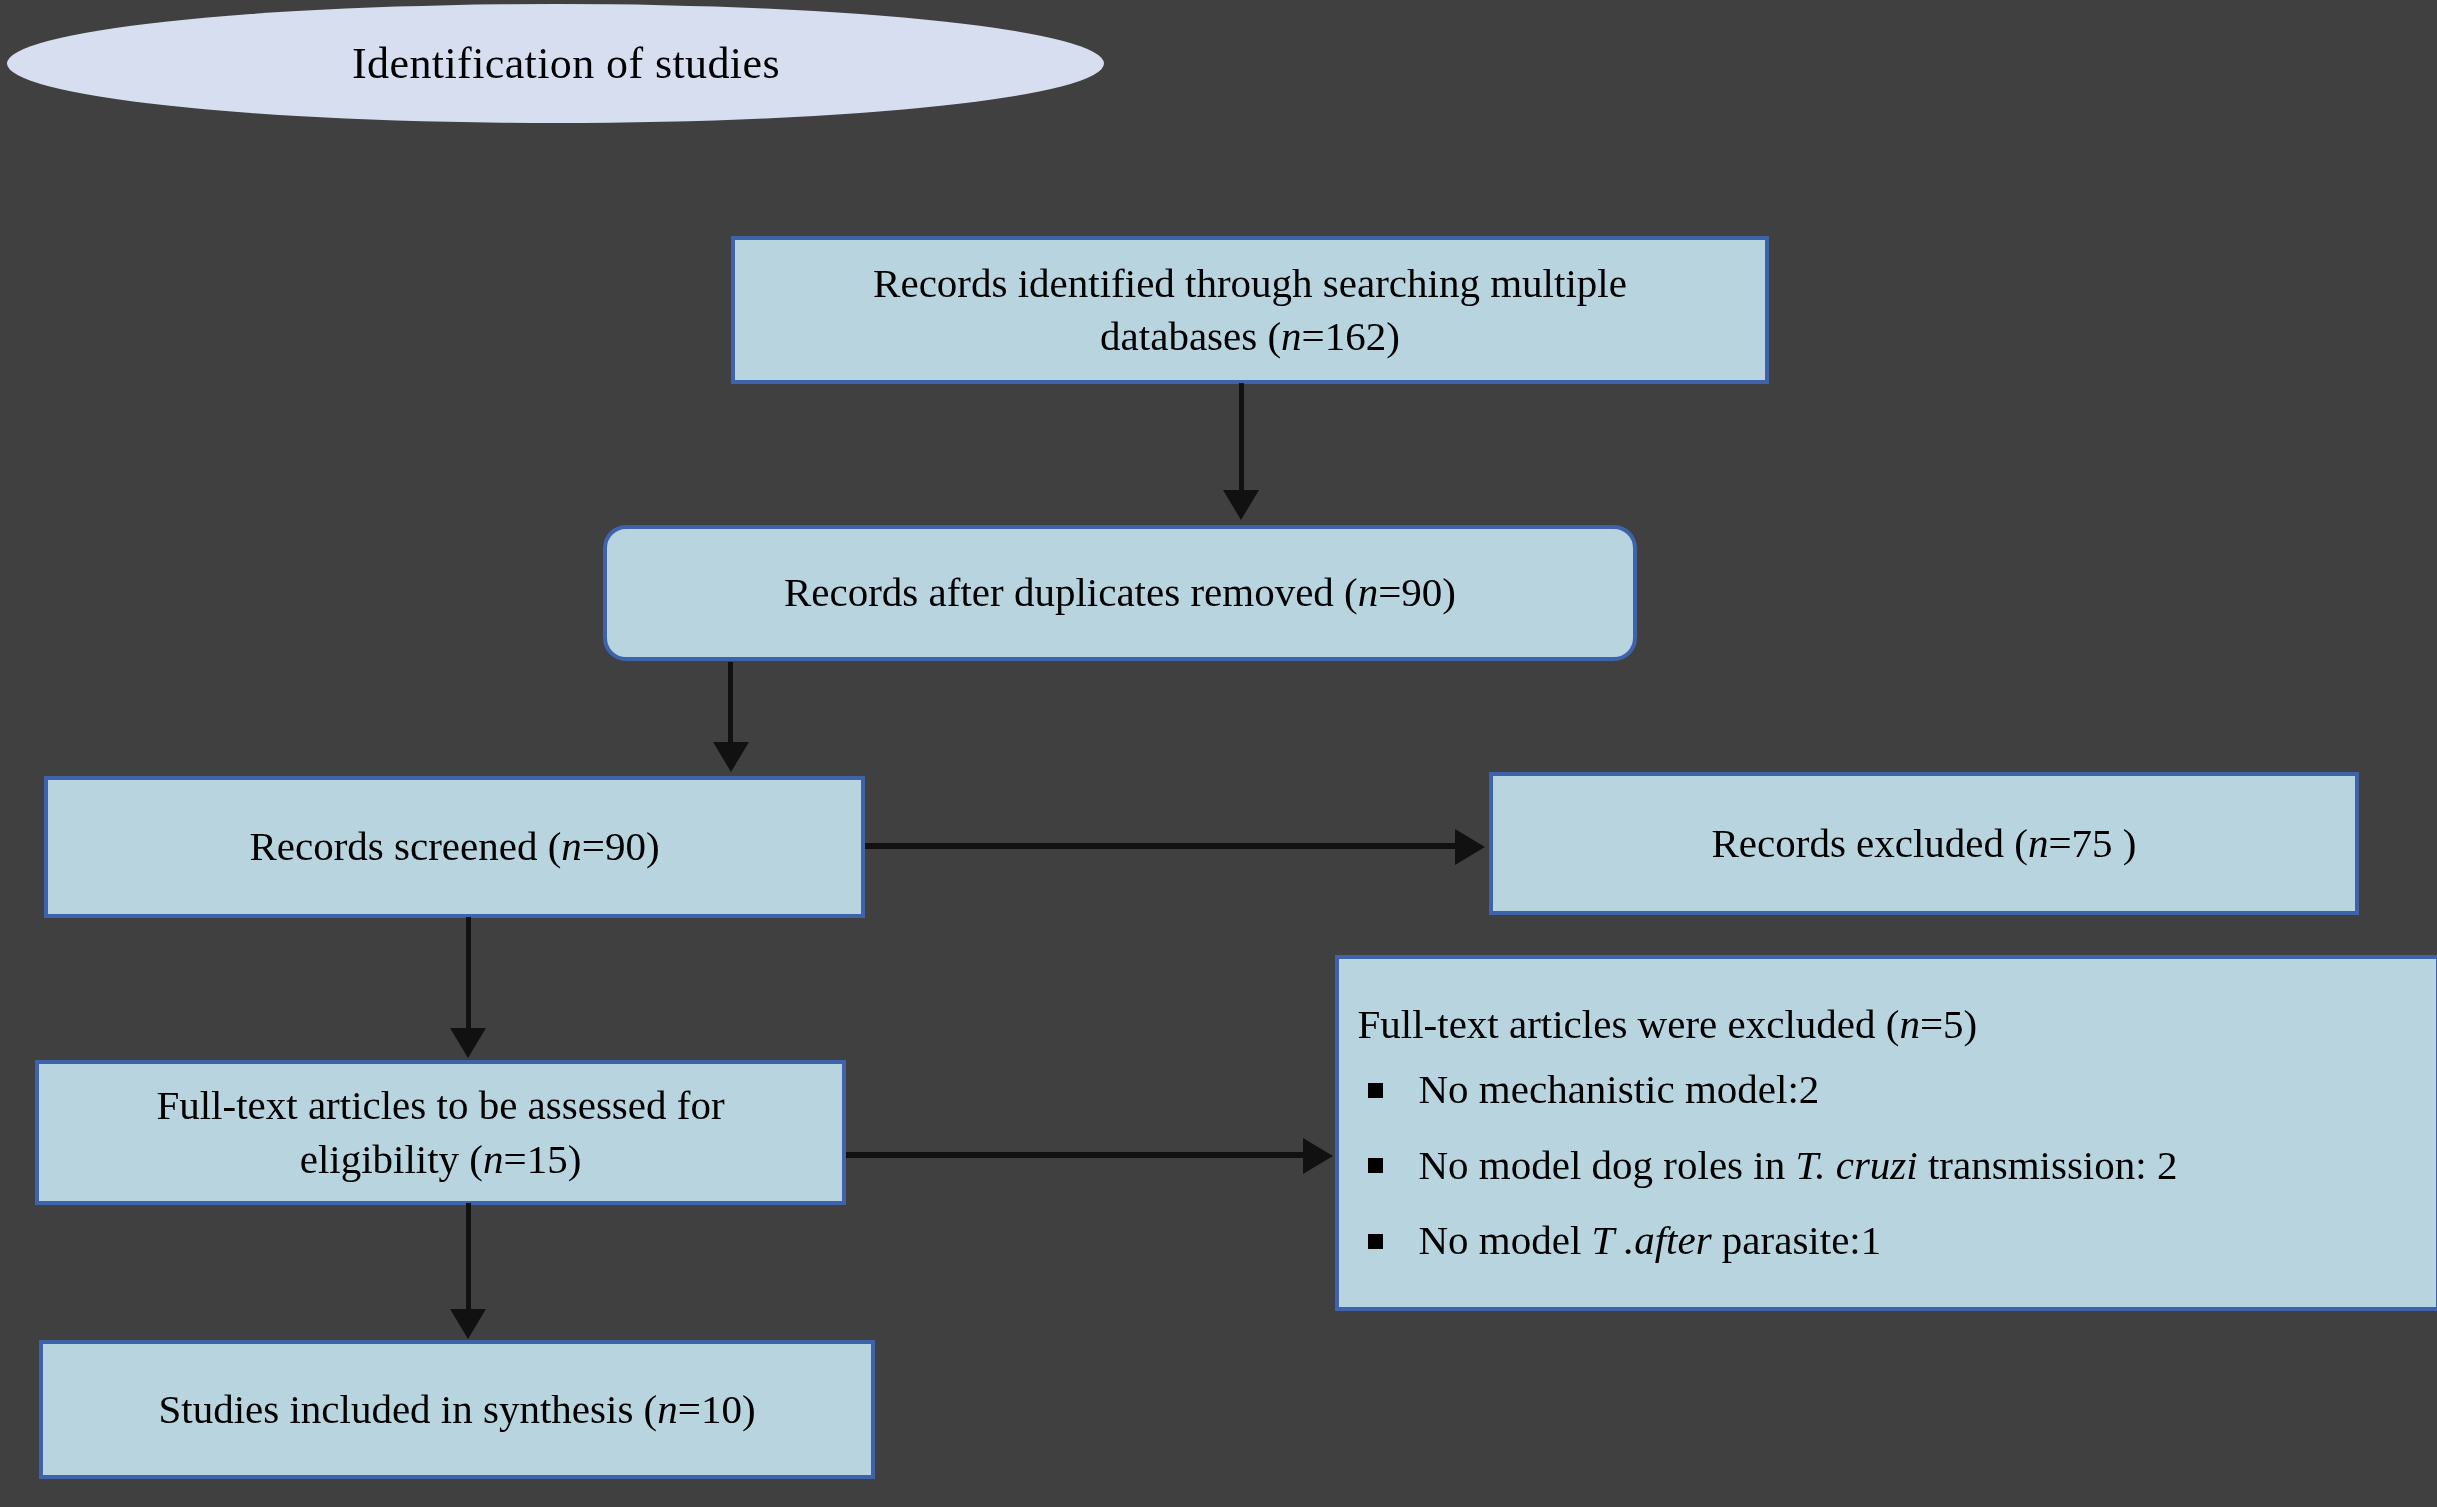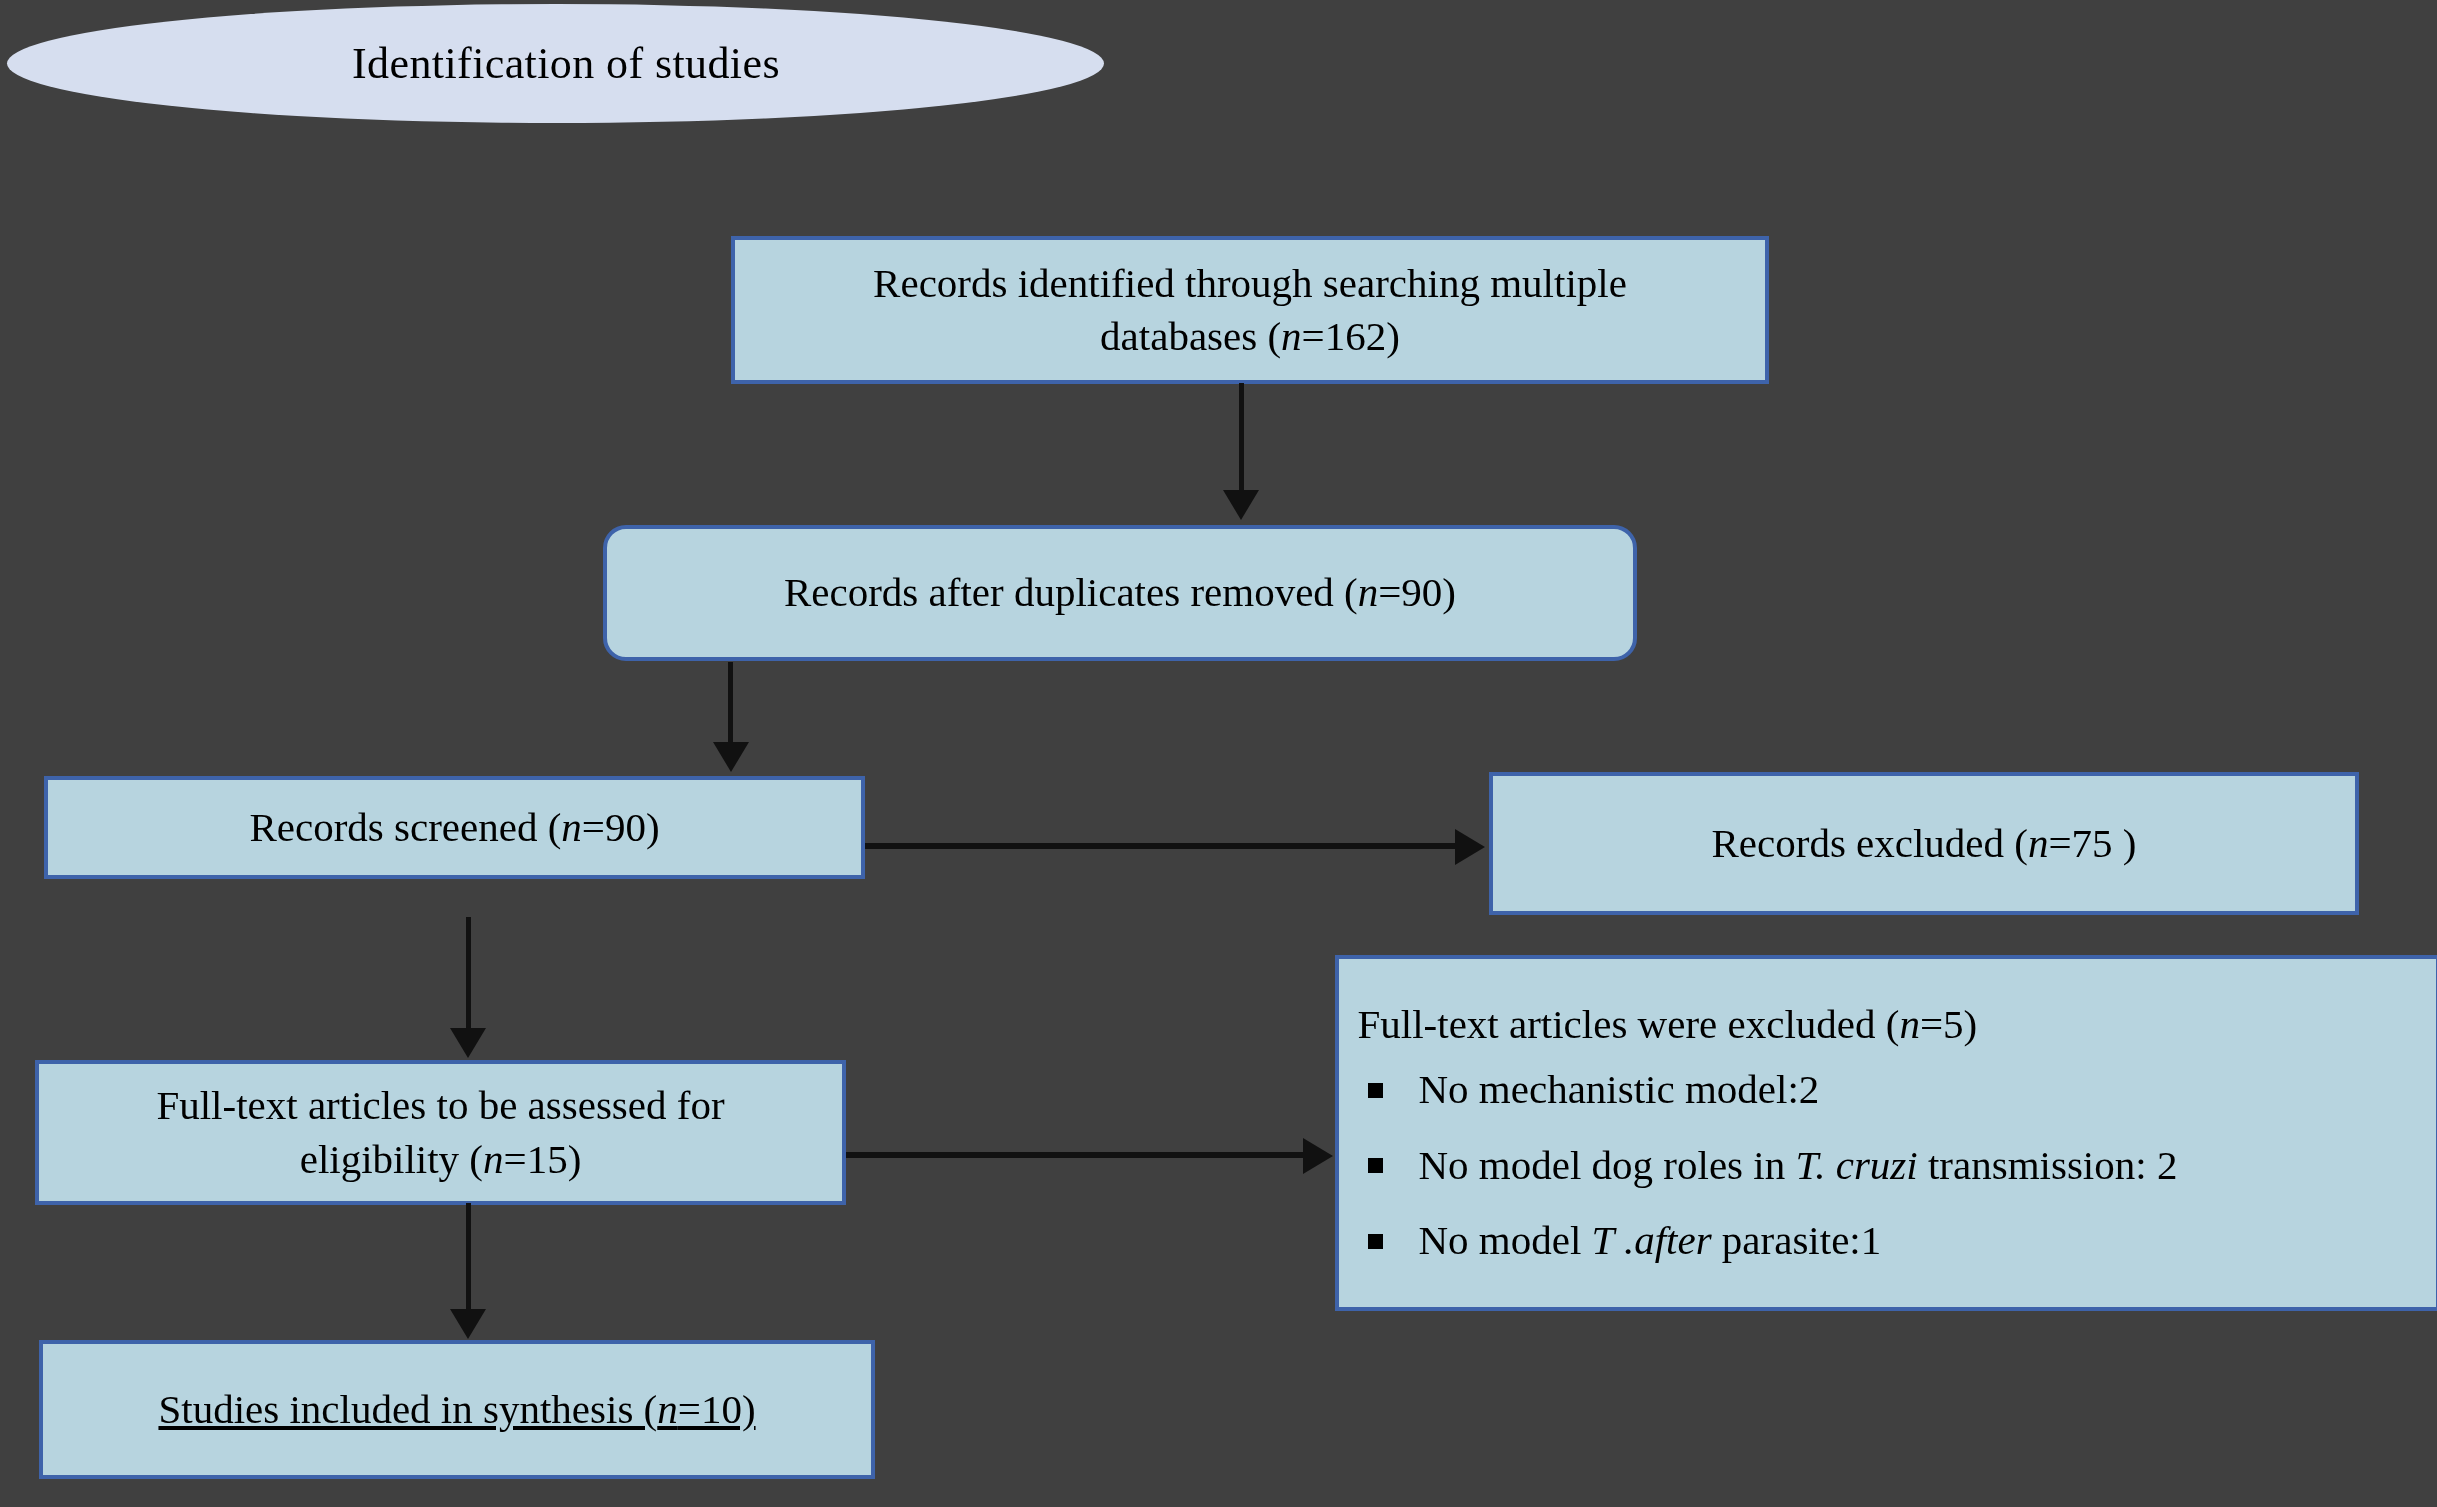--- a/index.html
+++ b/index.html
@@ -145,21 +145,21 @@
 
   <div class="box" style="left:603px; top:525px; width:1034px; height:136px;border-radius:23px;">
     <div class="box-text">
       <span>Records after duplicates removed (</span><em class="nvar">n</em><span>=90)</span>
     </div>
   </div>
 
   <div class="vline" style="left:728px; top:662px; height:82px;"></div>
   <div class="arrow-down" style="left:713px; top:742px;"></div>
 
-  <div class="box" style="left:44px; top:776px; width:821px; height:103px;">
+  <div class="box" style="left:44px; top:776px; width:821px; height:142px;">
     <div class="box-text">
       <span>Records screened (</span><em class="nvar">n</em><span>=90)</span>
     </div>
   </div>
 
   <div class="hline" style="left:865px; top:843px; width:593px;"></div>
   <div class="arrow-right" style="left:1455px; top:829px;"></div>
 
   <div class="box" style="left:1489px; top:772px; width:870px; height:143px;">
     <div class="box-text">
@@ -201,20 +201,20 @@
           <span>No model </span><em class="sp">T .after</em><span> parasite:1</span>
         </li>
       </ul>
 
     </div>
   </div>
 
   <div class="vline" style="left:466px; top:1203px; height:108px;"></div>
   <div class="arrow-down" style="left:450px; top:1309px;"></div>
 
-  <div class="box" style="left:39px; top:1340px; width:836px; height:139px;text-decoration:underline;">
+  <div class="box" style="left:39px; top:1340px; width:836px; height:139px;">
     <div class="box-text">
       <span>Studies included in synthesis (</span><em class="nvar">n</em><span>=10)</span>
     </div>
   </div>
 
 </div>
 
 
 </body></html>

